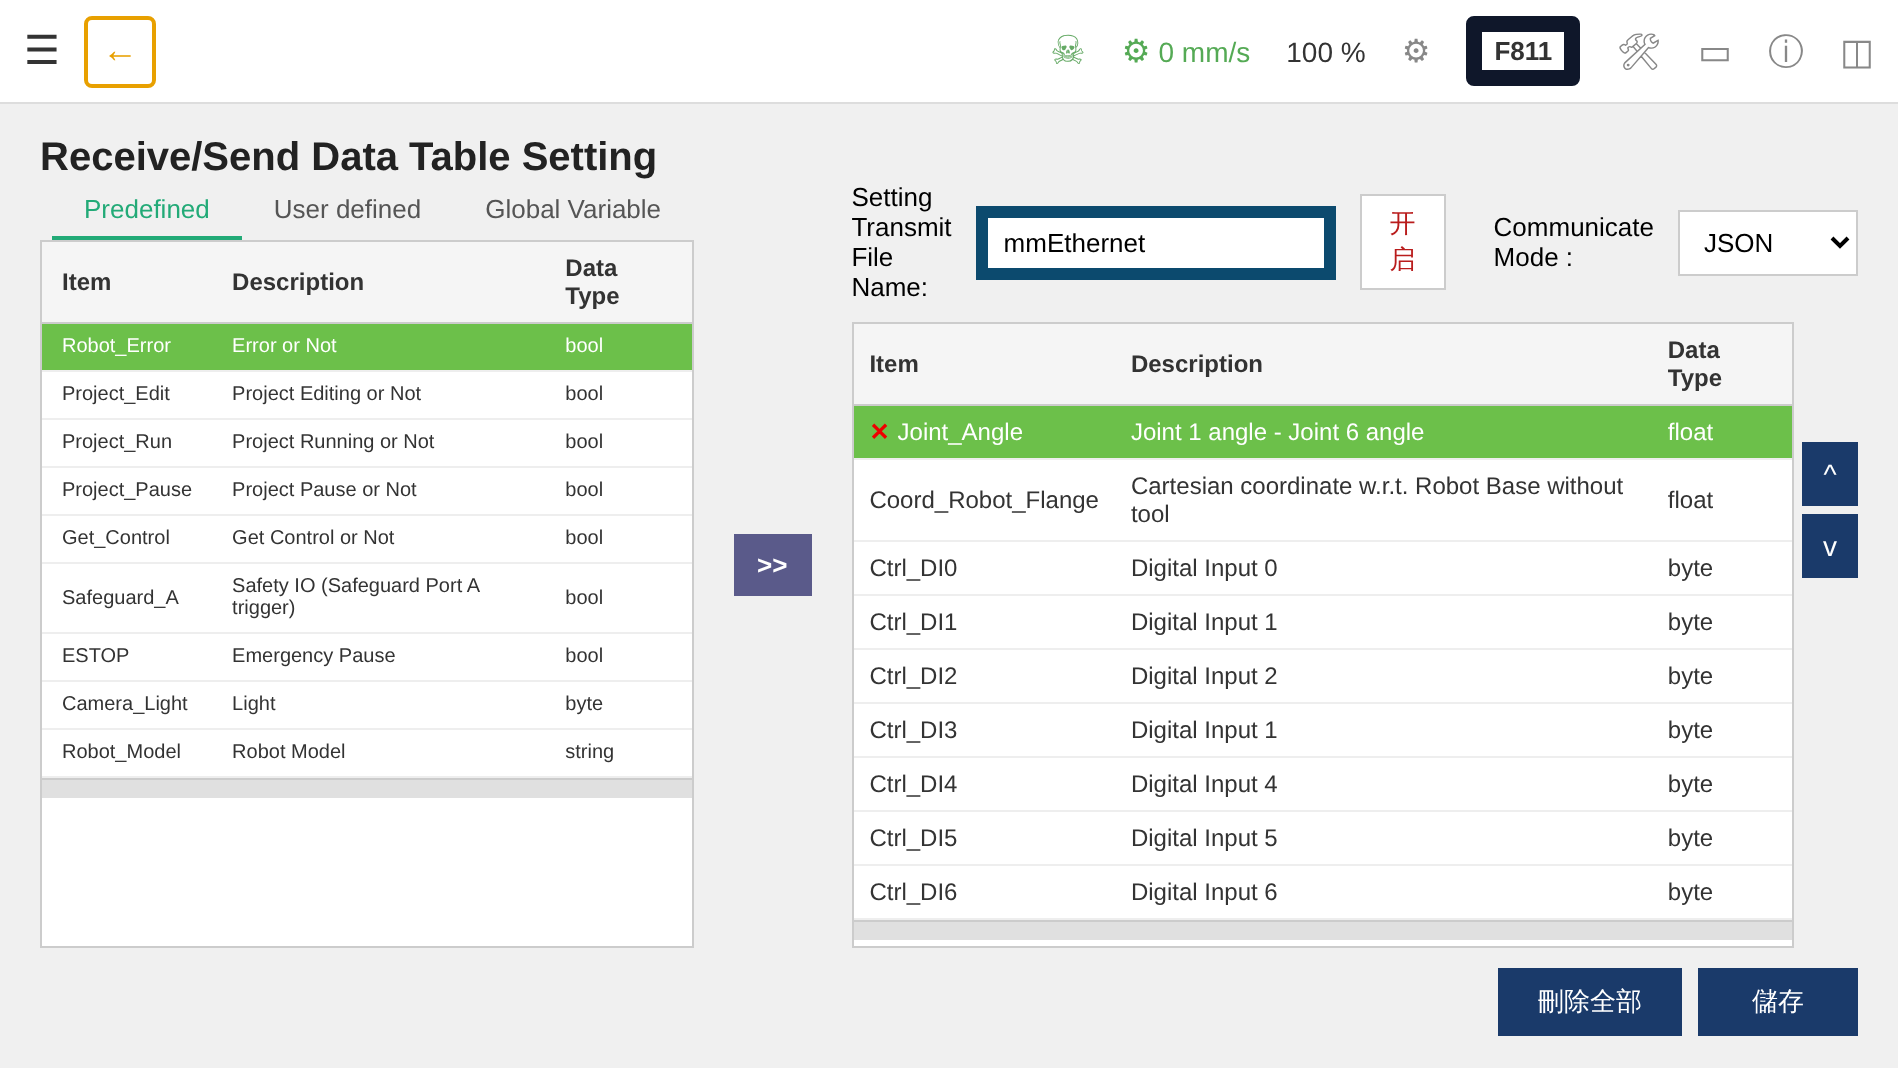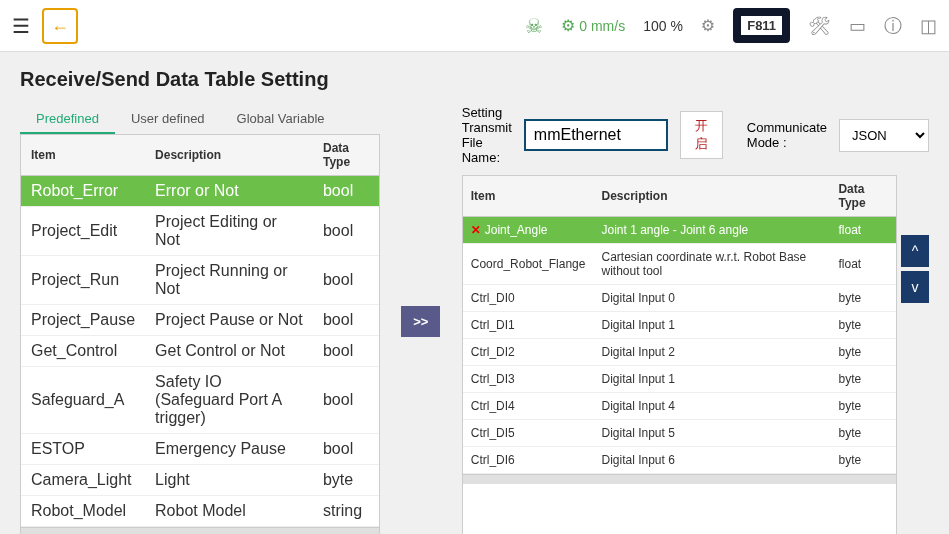--- a/index.html
+++ b/index.html
@@ -20,54 +20,54 @@
     .top-status { display: flex; align-items: center; gap: 18px; color: #333; }
     .top-status .speed { display: flex; align-items: center; gap: 4px; color: #5a5; font-size: 14px; }
     .top-status .percent { font-size: 14px; color: #333; }
     .top-status .fcode {
       border: 8px solid #0f172a; border-radius: 4px; padding: 2px 6px;
       font-size: 13px; font-weight: bold; color: #333;
     }
 
     
     .main { display: flex; flex-direction: column; padding: 16px 20px; height: calc(534px - 52px); }
-    .page-title { font-size: 20px; font-weight: bold; color: #222; margin-bottom: 14px; }
+    .page-title { font-size: 20px; font-weight: bold; color: #222; }
 
     .content-area { display: flex; gap: 20px; flex: 1; }
 
     
-    .left-panel { display: flex; flex-direction: column; width: 430px; }
+    .left-panel { display: flex; flex-direction: column; width: 430px; align-items: flex-end; }
     .tabs { display: flex; margin-bottom: 0; }
     .tab {
       padding: 6px 16px; cursor: pointer; font-size: 13px; color: #555;
       border-bottom: 2px solid transparent;
     }
     .tab.active { color: #2a7; border-bottom: 2px solid #2a7; font-weight: 500; }
 
     .table-container {
       border: 1px solid #ccc; background: #fff; flex: 1; overflow-y: auto;
     }
     .data-table { width: 100%; border-collapse: collapse; }
     .data-table th {
       background: #f5f5f5; padding: 6px 10px; text-align: left;
       border-bottom: 1px solid #ccc; font-weight: 600; color: #333; font-size: 12px;
     }
-    .data-table td { padding: 6px 10px; border-bottom: 1px solid #eee; color: #333; font-size: 16px; }
+    .data-table td { padding: 6px 10px; border-bottom: 1px solid #eee; color: #333; font-size: 10px; }
     .data-table tr.selected { background: #6cc04a; }
     .data-table tr.selected td { color: #fff; }
 
     .scroll-bar-h { height: 10px; background: #e0e0e0; border-top: 1px solid #ccc; }
 
     
     .right-panel { display: flex; flex-direction: column; flex: 1; }
     .transmit-title { font-size: 15px; font-weight: bold; color: #222; margin-bottom: 10px; }
     .transmit-controls { display: flex; align-items: center; gap: 12px; margin-bottom: 10px; }
     .transmit-input {
-      border: 2px solid #0c4a6e; padding: 5px 8px; font-size: 16px;
-      width: 144px; outline: none;
+      border: 6px solid #0c4a6e; padding: 5px 8px; font-size: 13px;
+      width: 180px; outline: none;
     }
     .btn-kaishi {
       background: #fff; border: 1px solid #ccc; padding: 5px 14px;
       font-size: 13px; cursor: pointer; color: #b91c1c;
     }
     .communicate-select {
       border: 1px solid #ccc; padding: 7px 8px; font-size: 13px;
       background: #fff; cursor: pointer; min-width: 90px;
     }
     .arrow-btn {

